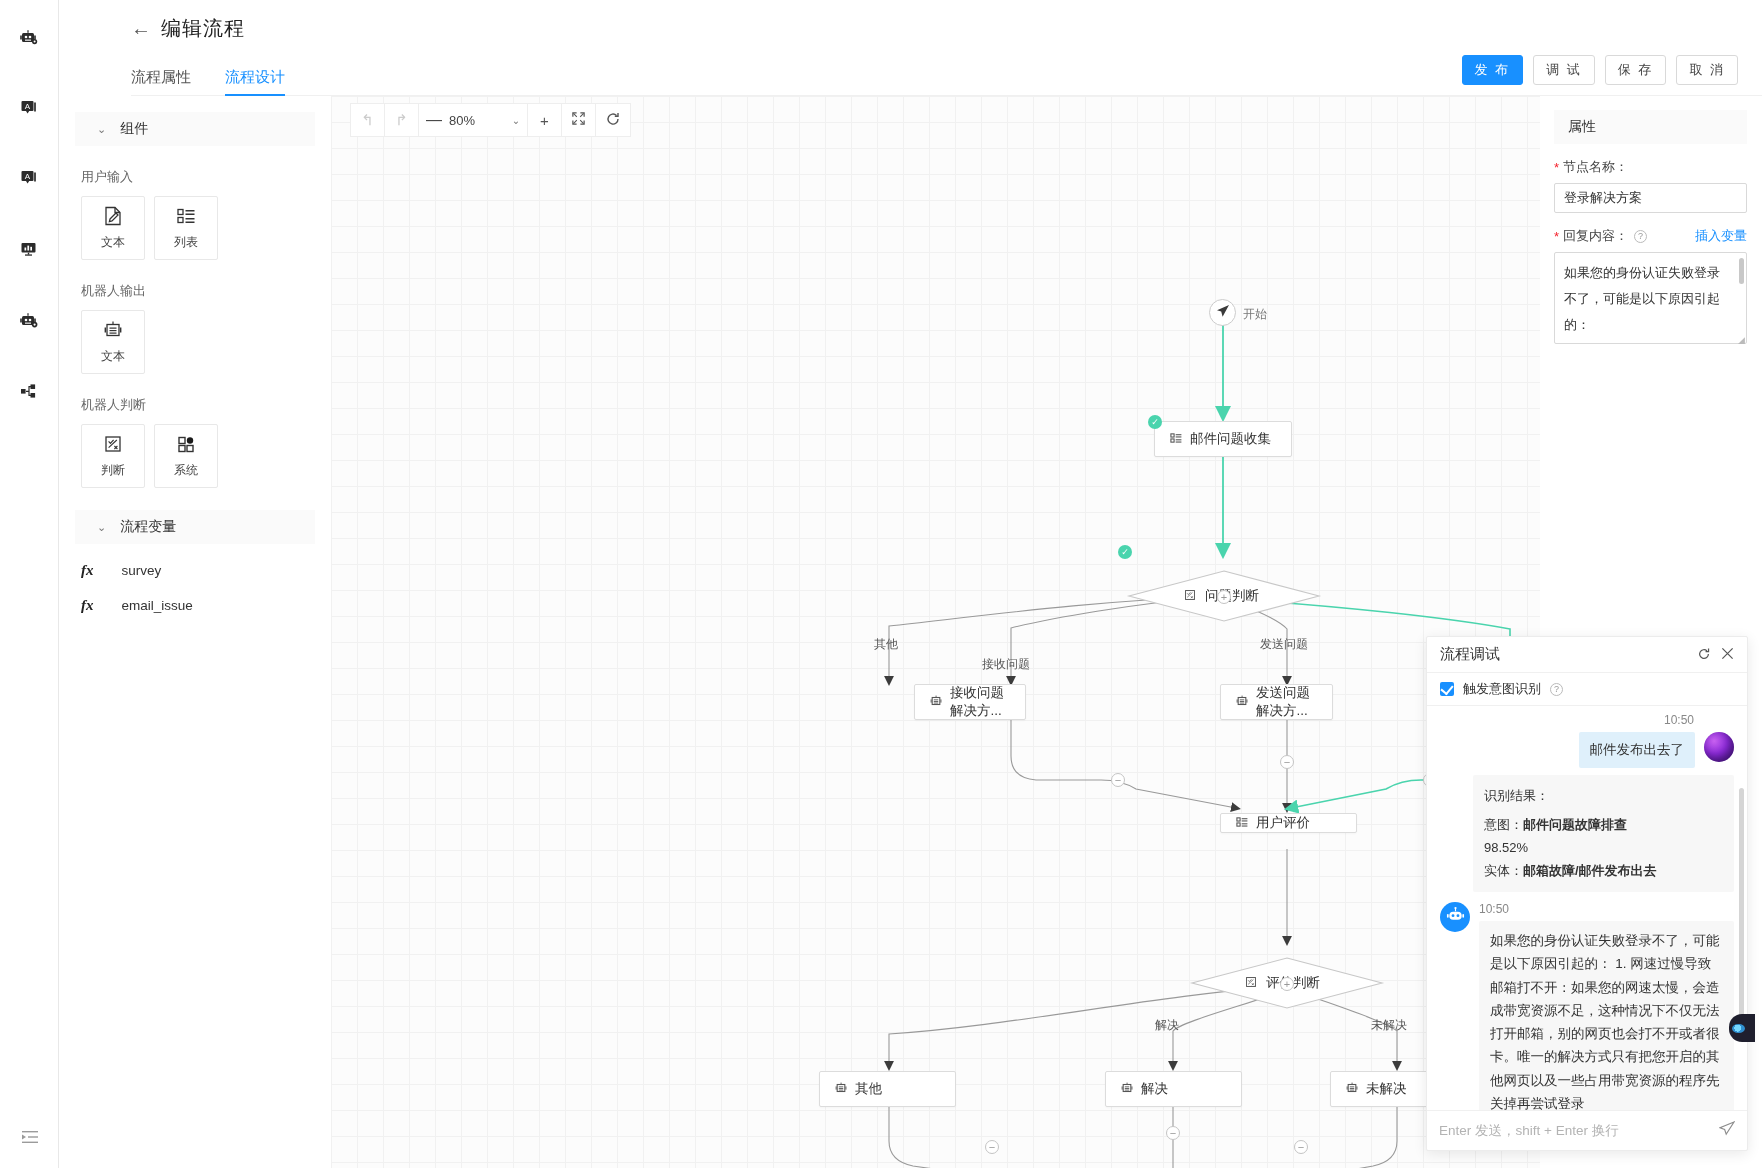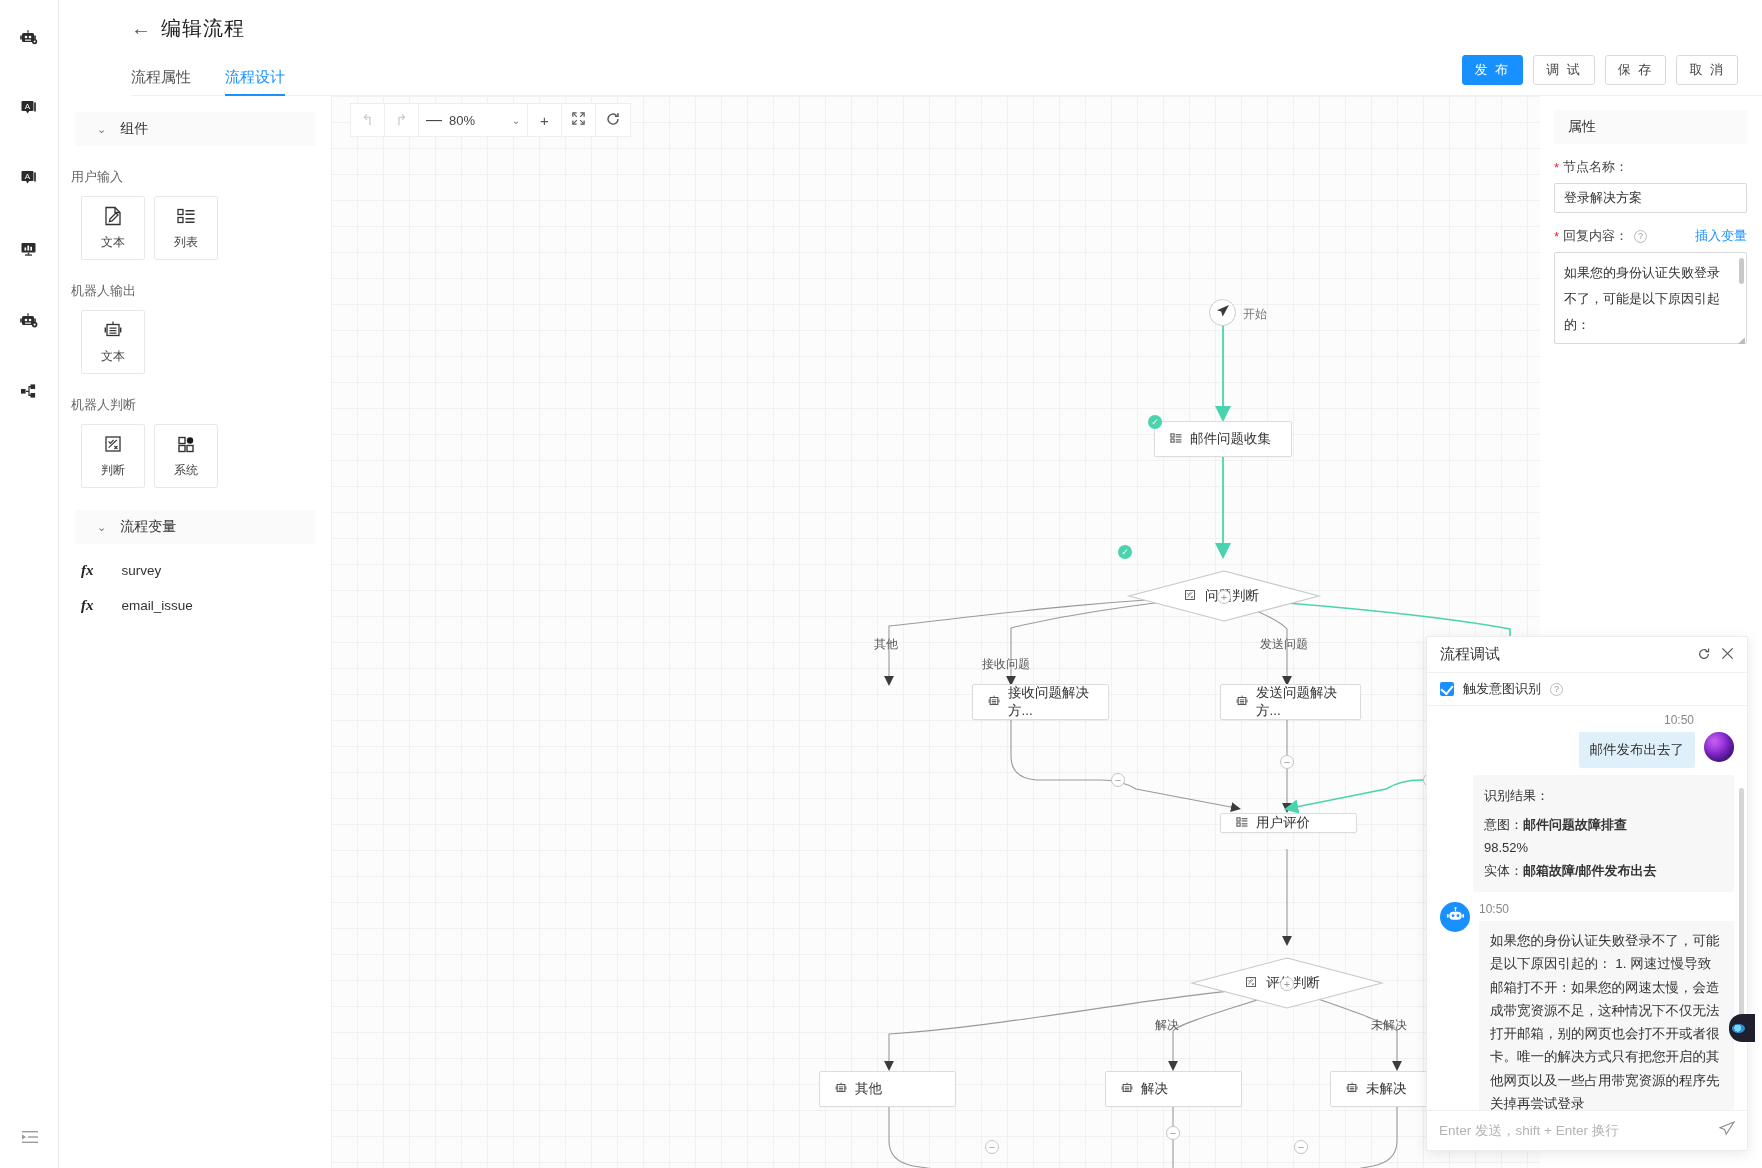--- a/index.html
+++ b/index.html
@@ -61,21 +61,21 @@
 
   .body-row { flex:1; display:flex; min-height:0; position:relative; }
 
   
   .palette { width:272px; padding:16px 0 0 0; flex:0 0 272px; }
   .section-head {
     margin:0 16px 0 16px; background:#fafafa; height:34px; display:flex; align-items:center;
     padding-left:22px; font-size:14px; color:#333; cursor:pointer; gap:14px;
   }
   .chev { font-size:11px; color:#777; }
-  .group-label { font-size:13px; color:#666; margin:22px 0 10px 12px; }
+  .group-label { font-size:13px; color:#666; margin:22px 0 10px 22px; }
   .card-row { display:flex; gap:9px; margin-left:22px; }
   .card {
     width:64px; height:64px; border:1px solid #e8e8e8; background:#fff;
     display:flex; flex-direction:column; align-items:center; justify-content:center;
     gap:4px; cursor:pointer; border-radius:2px;
   }
   .card span { font-size:12px; color:#444; }
   .var-row { display:flex; align-items:center; gap:28px; margin:18px 0 0 22px; cursor:pointer; }
   .fx { font-style:italic; font-weight:bold; font-family:"Liberation Serif",serif; font-size:15px; color:#222; }
   .var-name { font-size:13.5px; color:#333; }
@@ -545,36 +545,36 @@
             </span>
             <span>问题判断</span>
           </div>
           <div class="handle-dot" style="left:886px;top:494px">+</div>
 
           <div class="edge-label" style="left:543px;top:540px">其他</div>
           <div class="edge-label" style="left:651px;top:560px">接收问题</div>
           <div class="edge-label" style="left:929px;top:540px">发送问题</div>
           <div class="edge-label" style="left:1152px;top:540px">登录问题</div>
 
-          <div class="node" style="left:641px;top:588px;width:137px;height:36px">
+          <div class="node" style="left:583px;top:588px;width:112px;height:36px">
             <span>
               <svg width="14" height="14" viewBox="0 0 22 22">
                   <rect x="5" y="5.5" width="12" height="11" fill="none" stroke="#555" stroke-width="1.7"></rect>
                   <rect x="7.5" y="8.5" width="7" height="1.4" fill="#555"></rect>
                   <rect x="7.5" y="11" width="7" height="1.4" fill="#555"></rect>
                   <rect x="7.5" y="13.5" width="7" height="1.4" fill="#555"></rect>
                   <rect x="10.4" y="2.5" width="1.4" height="2.8" fill="#555"></rect>
                   <rect x="2.6" y="8.5" width="1.5" height="5" fill="#555"></rect>
                   <rect x="18" y="8.5" width="1.5" height="5" fill="#555"></rect>
                 </svg>
             </span>
             <span>接收问题解决方...</span>
           </div>
 
-          <div class="node" style="left:889px;top:588px;width:141px;height:36px">
+          <div class="node" style="left:889px;top:588px;width:113px;height:36px">
             <span>
               <svg width="14" height="14" viewBox="0 0 22 22">
                   <rect x="5" y="5.5" width="12" height="11" fill="none" stroke="#555" stroke-width="1.7"></rect>
                   <rect x="7.5" y="8.5" width="7" height="1.4" fill="#555"></rect>
                   <rect x="7.5" y="11" width="7" height="1.4" fill="#555"></rect>
                   <rect x="7.5" y="13.5" width="7" height="1.4" fill="#555"></rect>
                   <rect x="10.4" y="2.5" width="1.4" height="2.8" fill="#555"></rect>
                   <rect x="2.6" y="8.5" width="1.5" height="5" fill="#555"></rect>
                   <rect x="18" y="8.5" width="1.5" height="5" fill="#555"></rect>
                 </svg>

